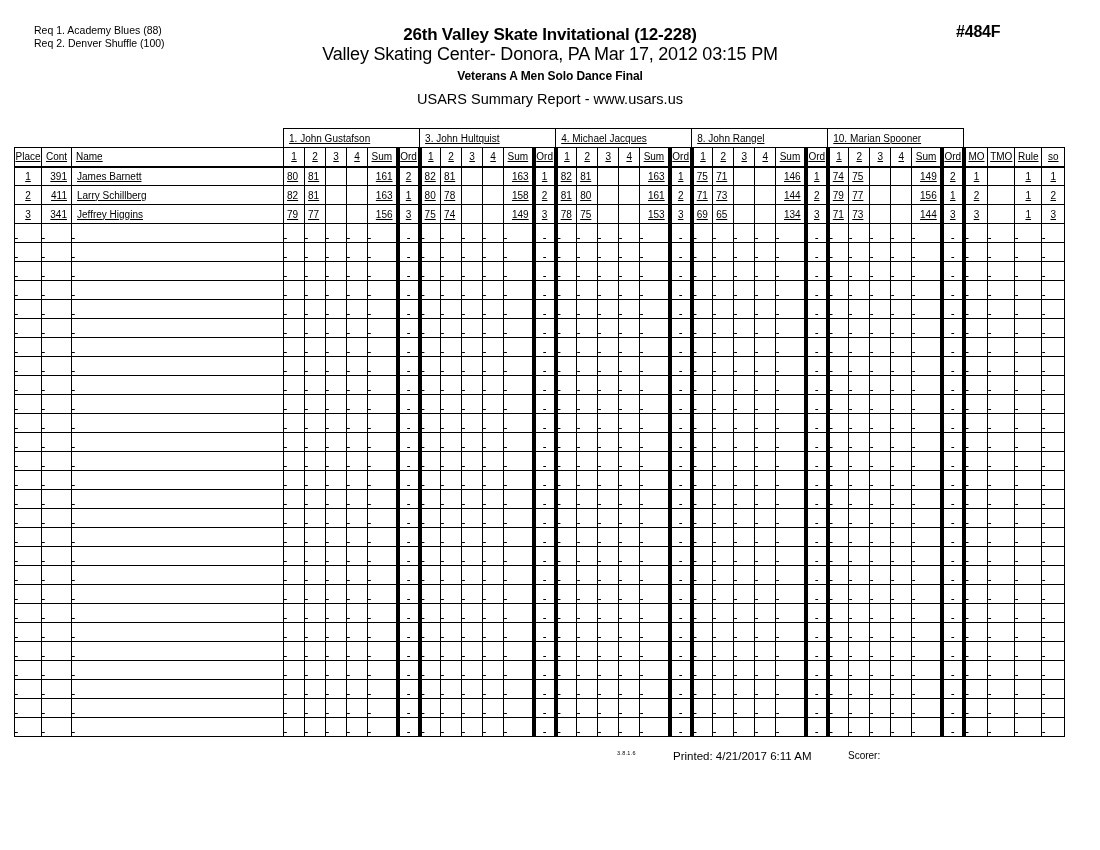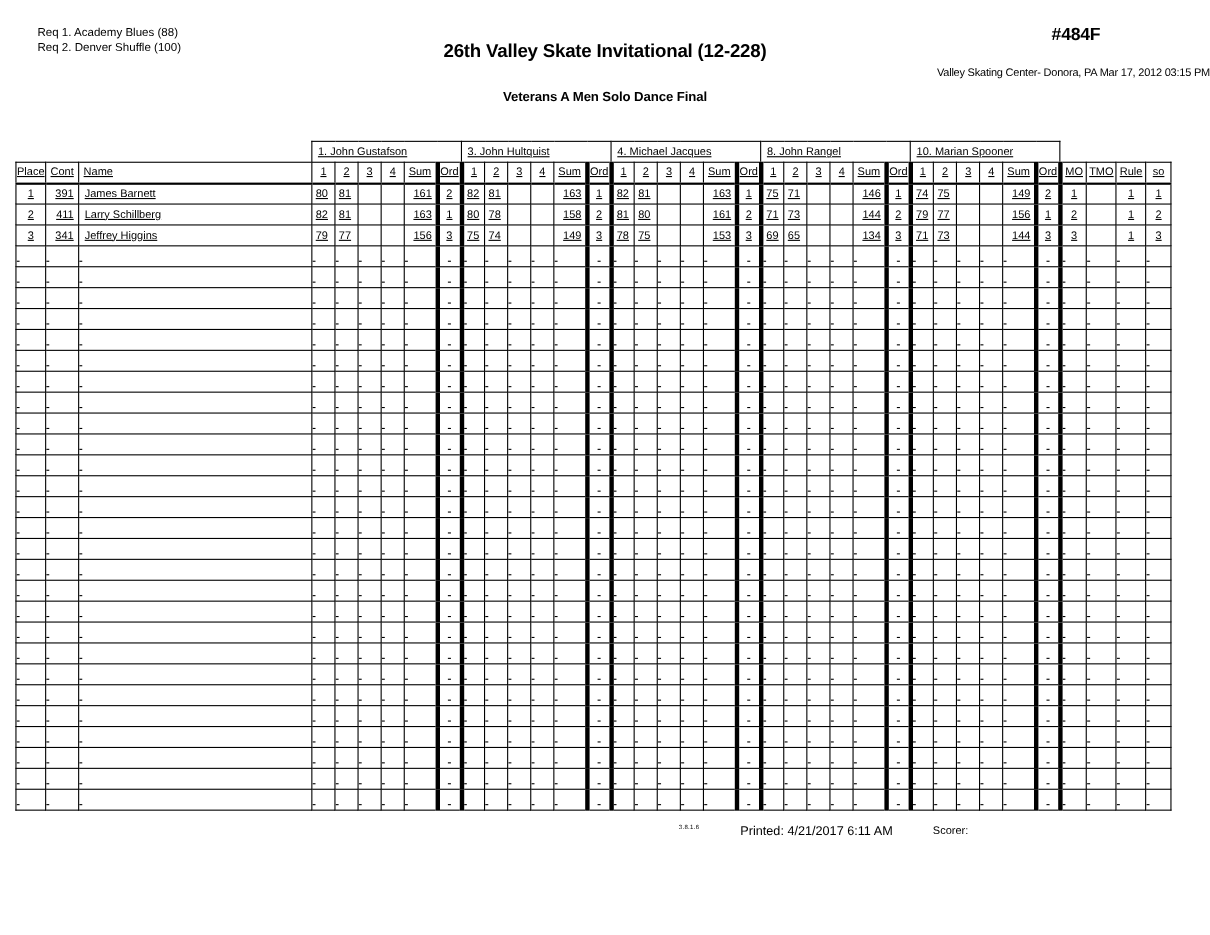--- a/index.html
+++ b/index.html
@@ -25,35 +25,34 @@
     line-height: 13px;
     white-space: nowrap;
   }
   .req-line { display: block; }
   .req-lbl { display: inline-block; padding-left: 20px; }
 
   
   #heading {
     position: absolute;
     left: 0;
-    top: 36px;
+    top: 24px;
     width: 1100px;
     text-align: center;
   }
   #title-main {
     font-size: 17px;
     font-weight: bold;
     line-height: 21px;
     letter-spacing: -0.2px;
   }
   #title-venue {
-    font-size: 10px;
+    font-size: 18px;
     line-height: 19px;
     letter-spacing: -0.2px;
-    text-align: right;
   }
   #title-event {
     font-size: 12px;
     font-weight: bold;
     line-height: 24px;
     letter-spacing: -0.1px;
   }
   #title-report {
     font-size: 14.5px;
     line-height: 22px;
@@ -171,20 +170,21 @@
     <span class="req-lbl">Req</span>
     <span>2.</span>
     <span>Denver Shuffle (100)</span>
   </span>
 </div>
 
 <div id="heading">
   <div id="title-main">26th Valley Skate Invitational (12-228)</div>
   <div id="title-venue">Valley Skating Center- Donora, PA  Mar 17, 2012  03:15 PM</div>
   <div id="title-event">Veterans A Men Solo Dance Final</div>
+  <div id="title-report">USARS Summary Report - www.usars.us</div>
 </div>
 <div id="heat-code">#484F</div>
 
 <div id="sheet">
   <table class="grid">
     <colgroup id="cols">
         <col style="width: 27px;">
         <col style="width: 30px;">
         <col style="width: 212px;">
         <col style="width: 21px;">

